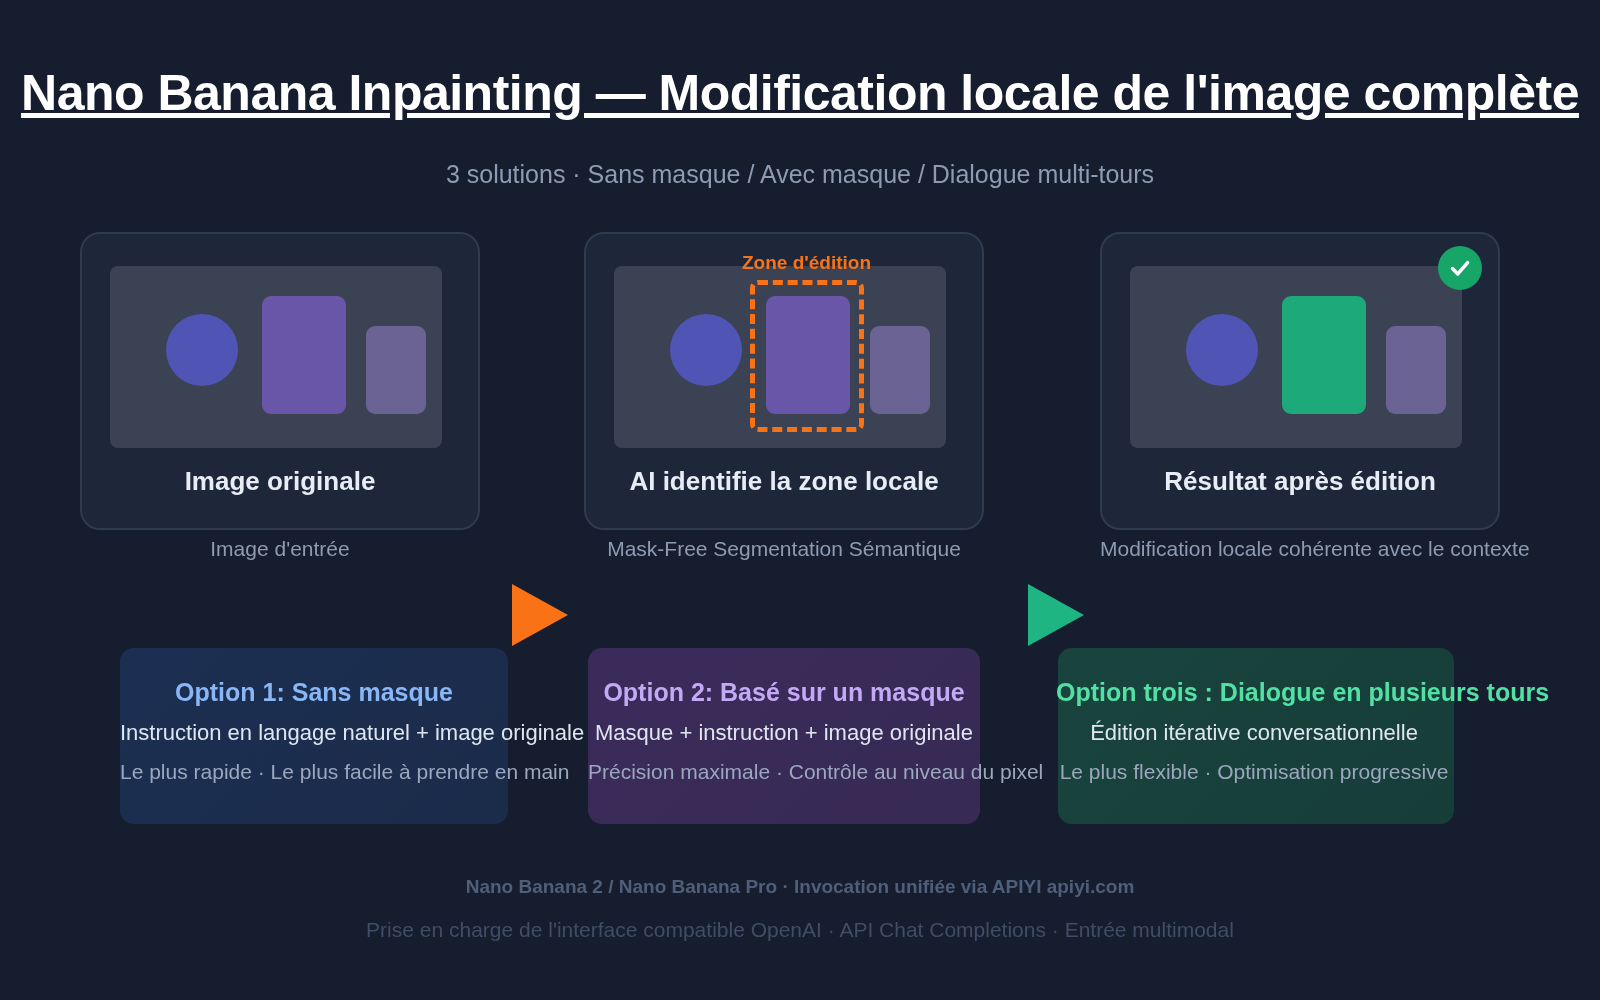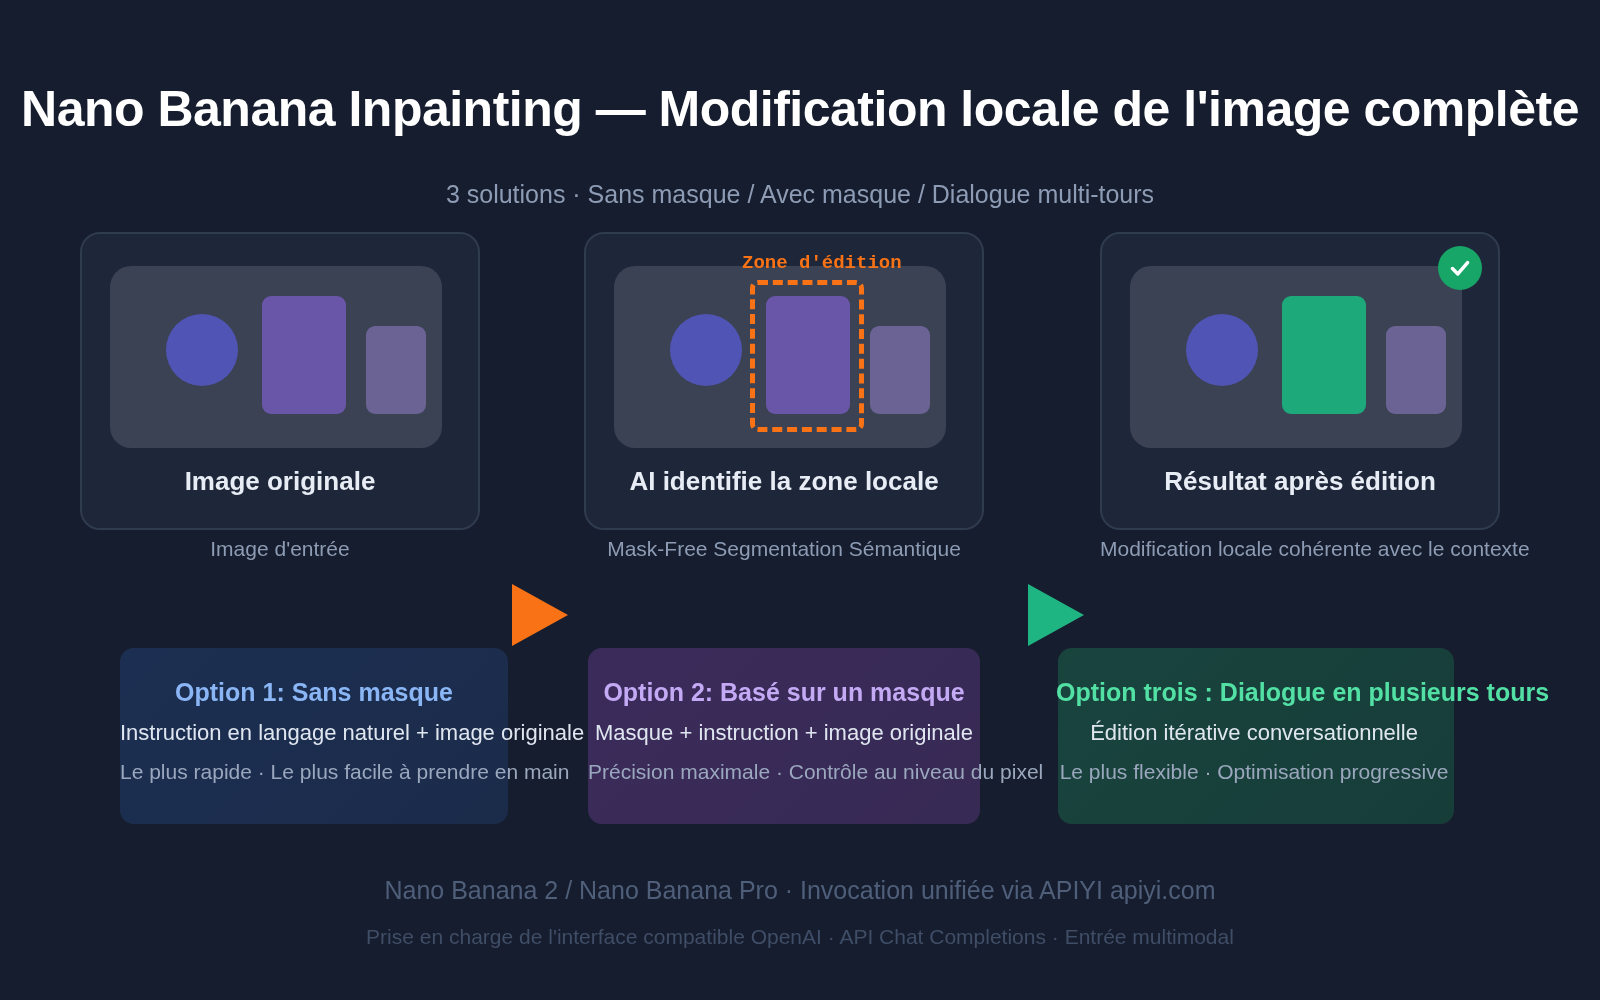--- a/index.html
+++ b/index.html
@@ -16,27 +16,28 @@
   }
 
   
   .header {
     position: absolute;
     top: 0; left: 0;
     width: 1600px;
     text-align: center;
   }
   .page-title {
-    margin: 16px;
+    margin: 0;
     padding-top: 64px;
     font-size: 50px;
     font-weight: bold;
     color: #ffffff;
     letter-spacing: -0.5px;
     white-space: nowrap;
+    text-decoration: underline;
   }
   .page-subtitle {
     margin: 12px;
     padding-top: 26px;
     font-size: 25px;
     color: #8d9cb4;
     font-weight: normal;
     white-space: nowrap;
   }
 
@@ -62,23 +63,22 @@
   .card-2 { left: 584px; }
   .card-3 { left: 1100px; }
 
   .thumb {
     position: absolute;
     top: 32px;
     left: 28px;
     right: 36px;
     height: 182px;
     background: #3a4253;
-    border-radius: 21px;
+    border-radius: 8px;
     overflow: visible;
-    font-family: Liberation Mono, monospace;
   }
   .shape-circle {
     position: absolute;
     border-radius: 50%;
     background: #5055b5;
   }
   .shape-rect {
     position: absolute;
     border-radius: 9px;
   }
@@ -225,23 +225,24 @@
 
   
   .footer {
     position: absolute;
     top: 876px;
     left: 0;
     width: 1600px;
     text-align: center;
   }
   .footer-line-1 {
-    font-size: 25px;
+    font-size: 19px;
     color: #4f5f7a;
     white-space: nowrap;
+    font-weight: bold;
   }
   .footer-line-2 {
     padding-top: 20px;
     font-size: 21px;
     color: #3f4d66;
     white-space: nowrap;
   }
 </style>
 </head>
 <body>

